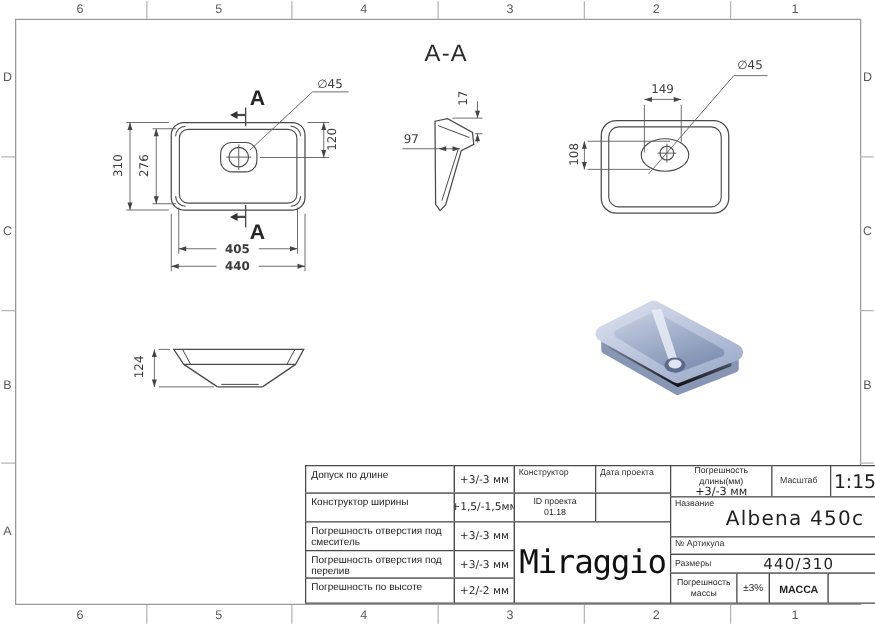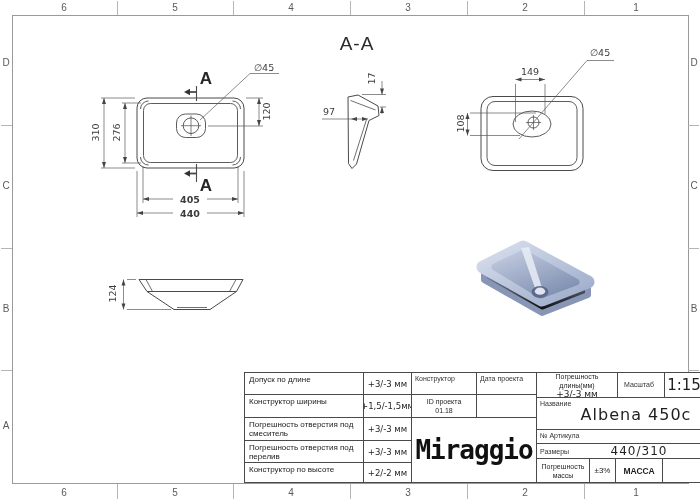--- a/index.html
+++ b/index.html
@@ -22,21 +22,21 @@
   
   .tb{position:absolute;left:244px;top:372px;width:504px;height:111px;color:#1f1f1f;}
   .cell{position:absolute;border:1px solid #4a4a4a;box-sizing:border-box;background:#fff;overflow:hidden;}
   .lab{font-size:8px;line-height:9px;padding:2px 0 0 4px;color:#222;}
   .val{display:flex;align-items:center;justify-content:center;font-size:8.5px;
        font-family:"DejaVu Sans","Liberation Sans",sans-serif;}
   .hsm{font-size:7px;line-height:8px;padding:2px 0 0 3px;color:#333;}
   .ctr{display:flex;flex-direction:column;align-items:center;justify-content:center;
        font-size:7px;line-height:9px;text-align:center;}
   .logo{display:flex;align-items:center;justify-content:center;
-        font-family:"DejaVu Sans Mono",monospace;font-weight:bold;font-size:26px;
+        font-family:"DejaVu Sans Mono",monospace;font-weight:normal;font-size:26px;
         letter-spacing:-1px;color:#111;}
   .bigname{position:absolute;left:34px;right:2px;top:4px;bottom:2px;display:flex;align-items:center;
         justify-content:center;font-size:16px;letter-spacing:1px;font-weight:500;
         font-family:"DejaVu Sans","Liberation Sans",sans-serif;}
   .scaleval{display:flex;align-items:center;justify-content:center;font-size:15px;font-weight:500;
         font-family:"DejaVu Sans","Liberation Sans",sans-serif;}
   .sizeval{position:absolute;left:40px;right:2px;top:0;bottom:0;display:flex;align-items:center;
         justify-content:center;font-size:12px;letter-spacing:1px;font-weight:500;
         font-family:"DejaVu Sans","Liberation Sans",sans-serif;}
   .massa{display:flex;align-items:center;justify-content:center;font-size:8.5px;font-weight:bold;}
@@ -258,21 +258,21 @@
   <div class="tb">
 
     <div class="cell lab" style="left:0;top:0;width:120px;height:23px">Допуск по длине</div>
     <div class="cell val" style="left:119px;top:0;width:49px;height:23px">+3/-3 мм</div>
     <div class="cell lab" style="left:0;top:22px;width:120px;height:24px">Конструктор ширины</div>
     <div class="cell val" style="left:119px;top:22px;width:49px;height:24px">+1,5/-1,5мм</div>
     <div class="cell lab" style="left:0;top:45px;width:120px;height:24px">Погрешность отверстия под смеситель</div>
     <div class="cell val" style="left:119px;top:45px;width:49px;height:24px">+3/-3 мм</div>
     <div class="cell lab" style="left:0;top:68px;width:120px;height:23px">Погрешность отверстия под перелив</div>
     <div class="cell val" style="left:119px;top:68px;width:49px;height:23px">+3/-3 мм</div>
-    <div class="cell lab" style="left:0;top:90px;width:120px;height:21px">Конструктор по высоте</div>
+    <div class="cell lab" style="left:0;top:90px;width:120px;height:21px">Погрешность по высоте</div>
     <div class="cell val" style="left:119px;top:90px;width:49px;height:21px">+2/-2 мм</div>
 
     <div class="cell hsm" style="left:167px;top:0;width:66px;height:23px">Конструктор</div>
     <div class="cell hsm" style="left:232px;top:0;width:61px;height:23px">Дата проекта</div>
     <div class="cell ctr" style="left:167px;top:22px;width:66px;height:24px">
       <span>ID проекта</span>
       <span>01.18</span>
     </div>
     <div class="cell" style="left:232px;top:22px;width:61px;height:24px"></div>
     <div class="cell logo" style="left:167px;top:45px;width:126px;height:66px">Miraggio</div>

